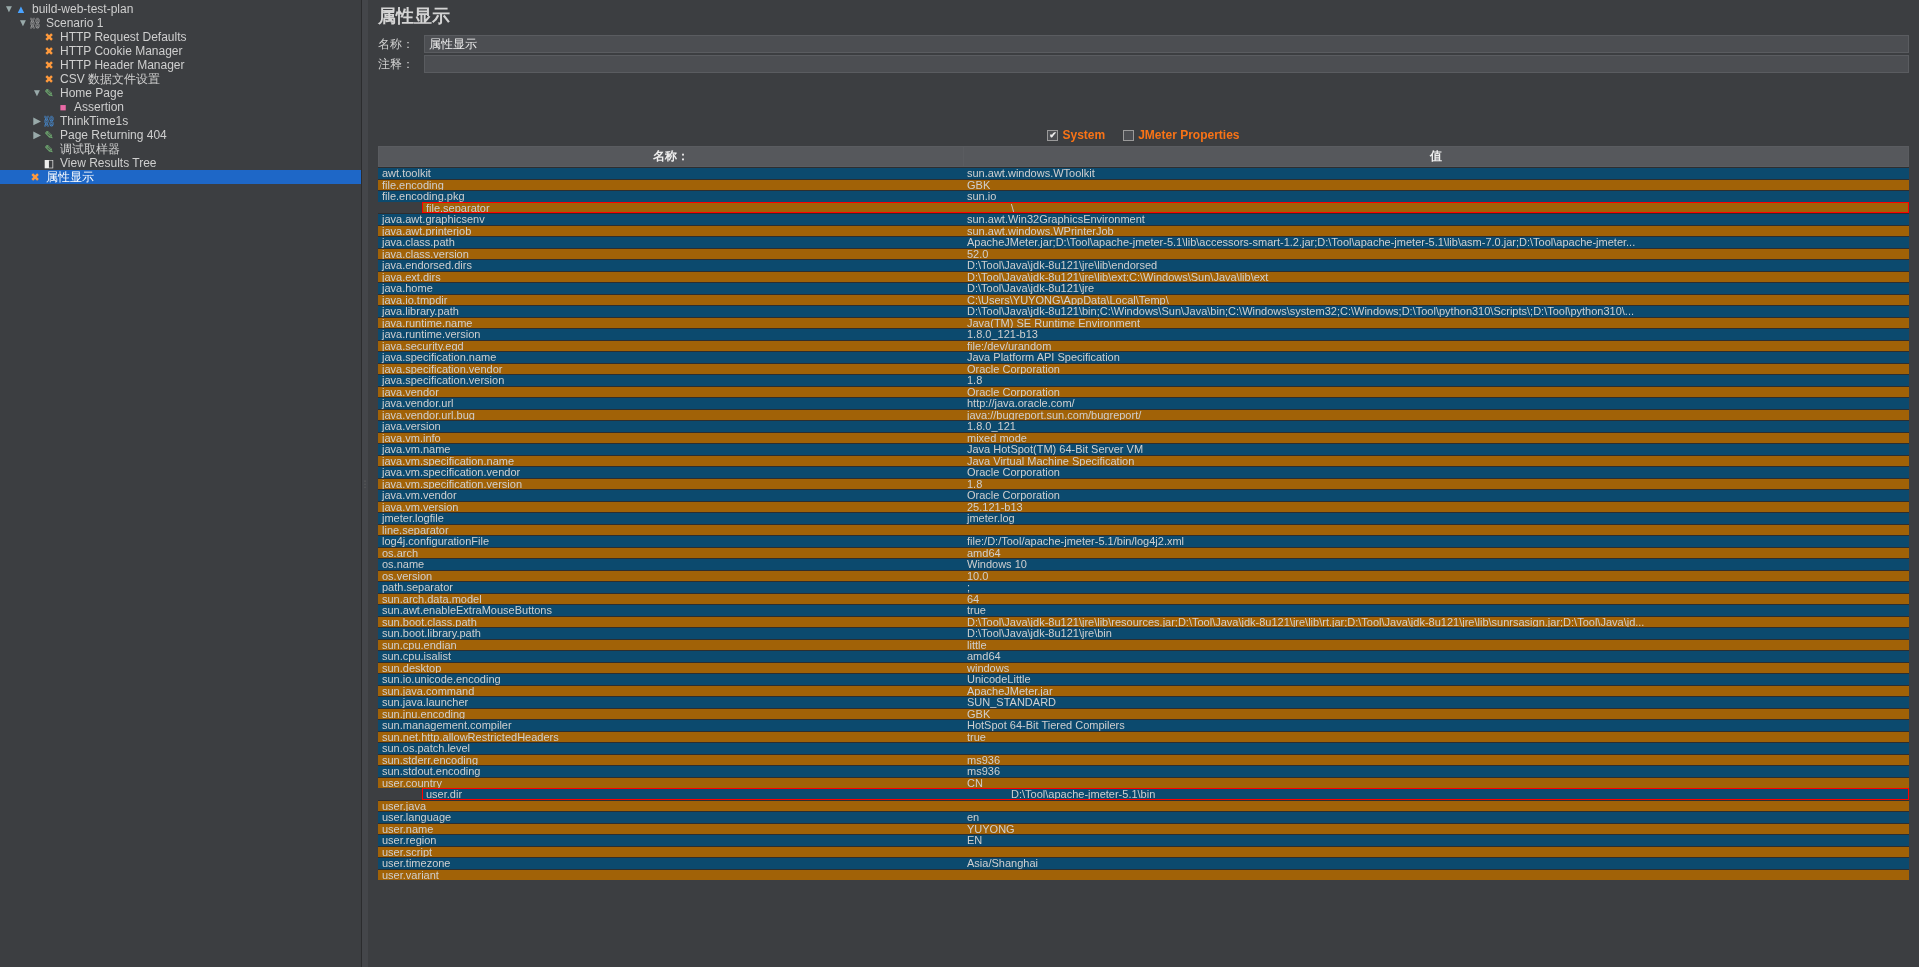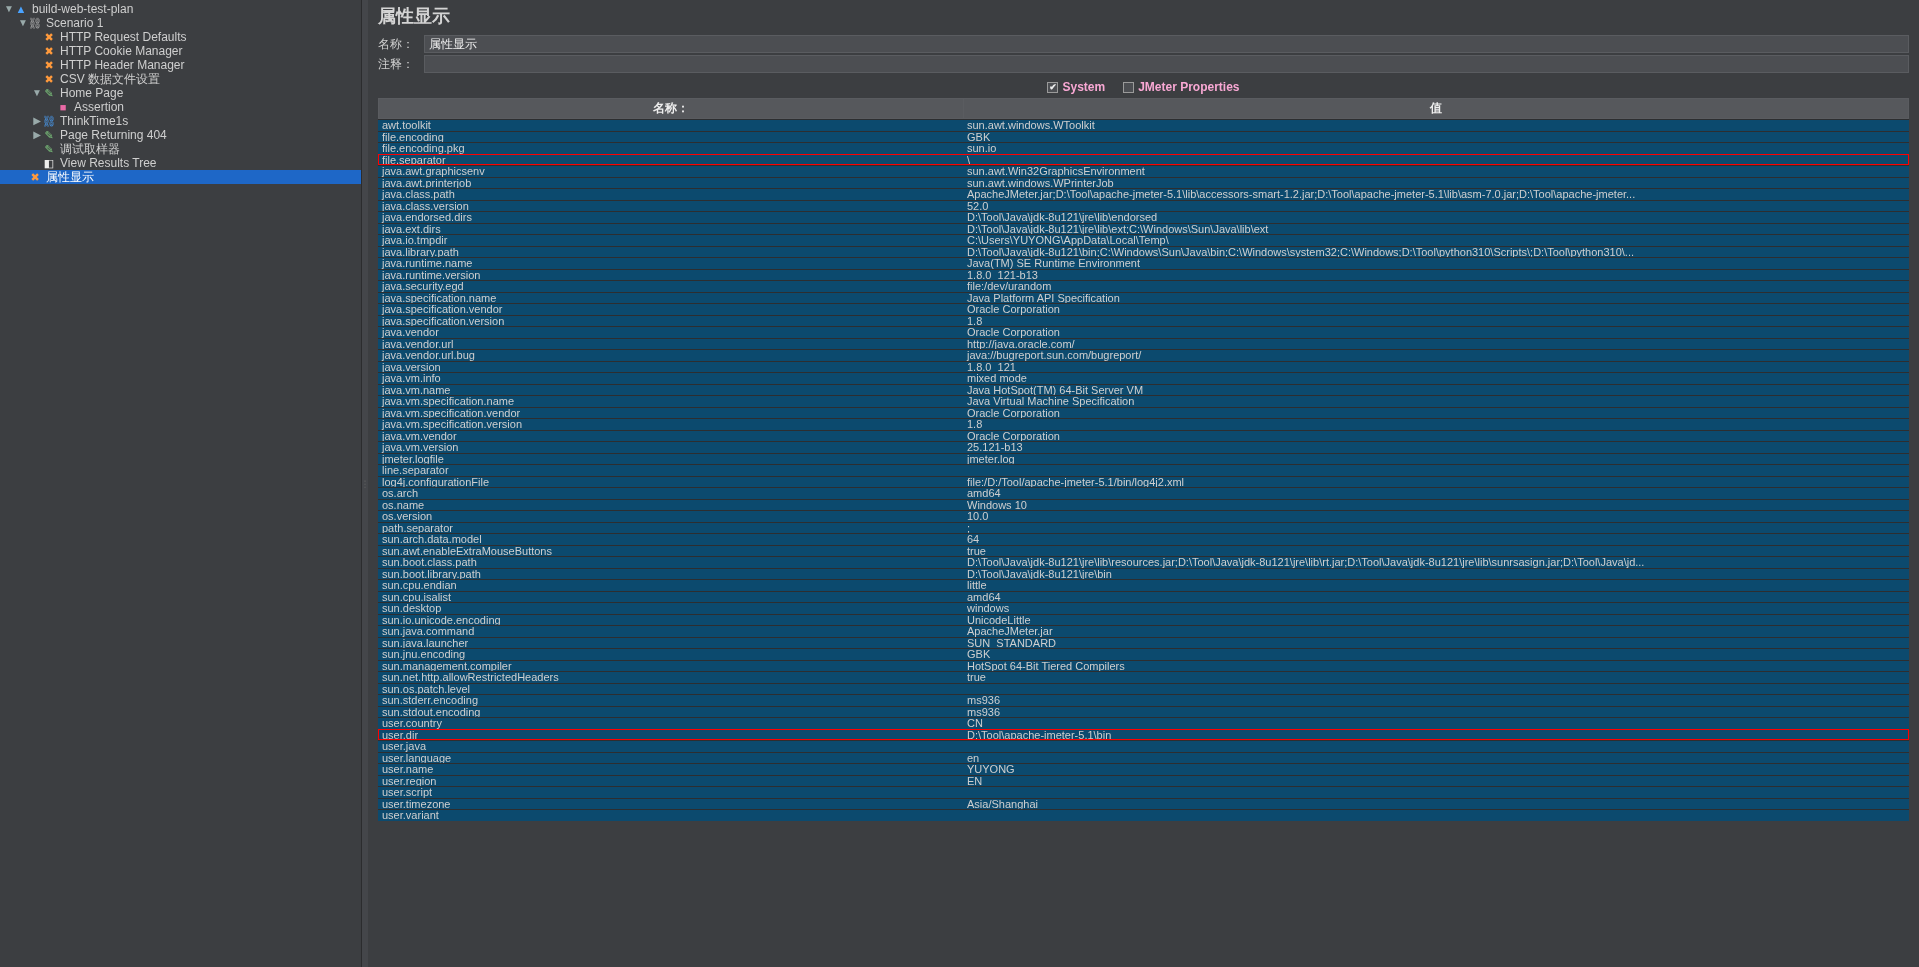--- a/index.html
+++ b/index.html
@@ -89,21 +89,22 @@
     height: 18px;
     padding: 0 4px;
     font-size: 12px;
   }
   .checks {
     display: flex;
     justify-content: center;
     gap: 18px;
     padding: 6px 0 4px 0;
     font-weight: bold;
-    color: #f9a8d4;
+    color: #f97316;
+    margin-top: 48px;
   }
   .checks label { display: flex; align-items: center; gap: 4px; cursor: pointer; }
   .chk {
     width: 11px; height: 11px;
     border: 1px solid #9a9a9a;
     display: inline-flex; align-items: center; justify-content: center;
     font-size: 9px; line-height: 9px;
     background: #4c4e52;
   }
   .chk.checked::after { content: "✔"; color: #eee; }
@@ -125,23 +126,23 @@
   .prop-head .col-name { flex: 0 0 585px; text-align: center; padding: 1px 0; border-right: 1px solid #5a5c60; }
   .prop-head .col-value { flex: 1; text-align: center; padding: 1px 0; }
   .prop-row {
     display: flex;
     font-size: 11px;
     line-height: 10.5px;
     border-top: 1px solid #2d2e30;
   }
   .prop-row .col-name { flex: 0 0 585px; padding: 0 4px; white-space: nowrap; overflow: hidden; text-overflow: ellipsis; }
   .prop-row .col-value { flex: 1; padding: 0 4px; white-space: nowrap; overflow: hidden; text-overflow: ellipsis; }
-  .prop-row.odd { background: #0c4a6e; }
+  .prop-row.odd { background: #a16207; }
   .prop-row.even { background: #0c4a6e; }
-  .hl-red { outline: 1px solid #ff0000; outline-offset: -1px; }
+  .hl-red { outline: 1px solid #ff0000; outline-offset: -1px; margin-left: 44px; }
 </style>
 </head>
 <body>
 
 <div id="root">
 
   <div class="tree-panel" id="tree">
       <div class="tree-item" style="padding-left: 4px;">
         <span class="twisty">▼</span>
         <span class="ticon c-blue">▲</span>
@@ -275,20 +276,24 @@
             <div class="col-value">52.0</div>
           </div>
           <div class="prop-row even">
             <div class="col-name">java.endorsed.dirs</div>
             <div class="col-value">D:\Tool\Java\jdk-8u121\jre\lib\endorsed</div>
           </div>
           <div class="prop-row odd">
             <div class="col-name">java.ext.dirs</div>
             <div class="col-value">D:\Tool\Java\jdk-8u121\jre\lib\ext;C:\Windows\Sun\Java\lib\ext</div>
           </div>
+          <div class="prop-row even">
+            <div class="col-name">java.home</div>
+            <div class="col-value">D:\Tool\Java\jdk-8u121\jre</div>
+          </div>
           <div class="prop-row odd">
             <div class="col-name">java.io.tmpdir</div>
             <div class="col-value">C:\Users\YUYONG\AppData\Local\Temp\</div>
           </div>
           <div class="prop-row even">
             <div class="col-name">java.library.path</div>
             <div class="col-value">D:\Tool\Java\jdk-8u121\bin;C:\Windows\Sun\Java\bin;C:\Windows\system32;C:\Windows;D:\Tool\python310\Scripts\;D:\Tool\python310\...</div>
           </div>
           <div class="prop-row odd">
             <div class="col-name">java.runtime.name</div>

